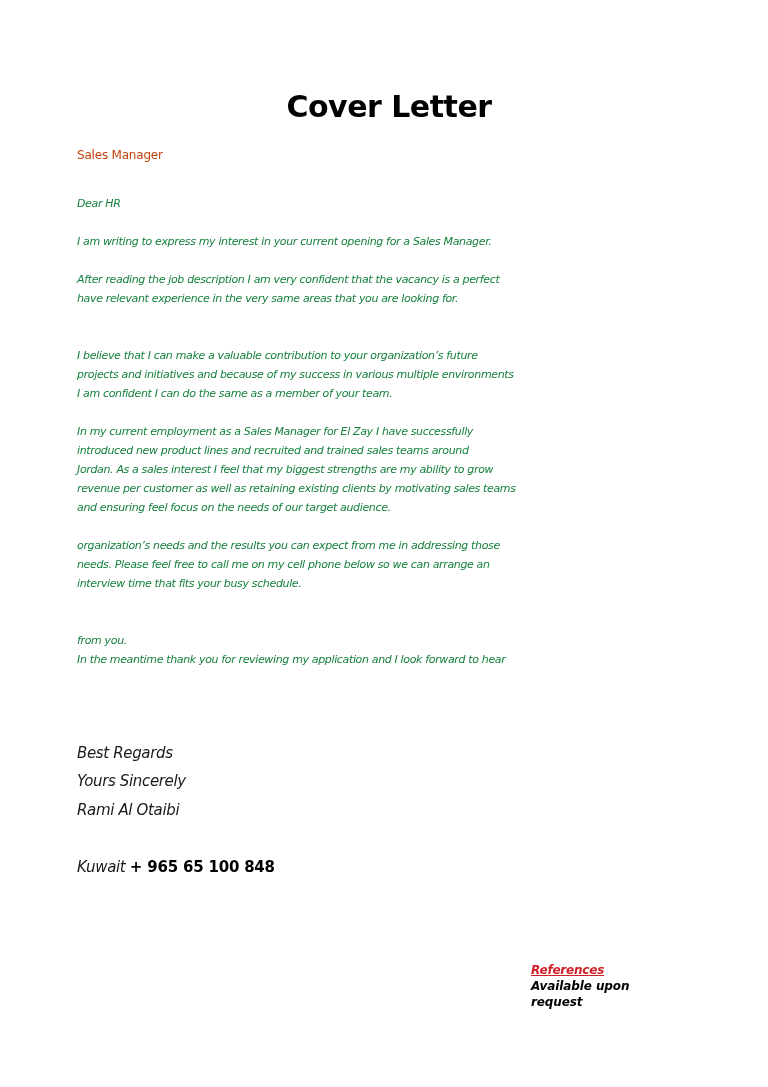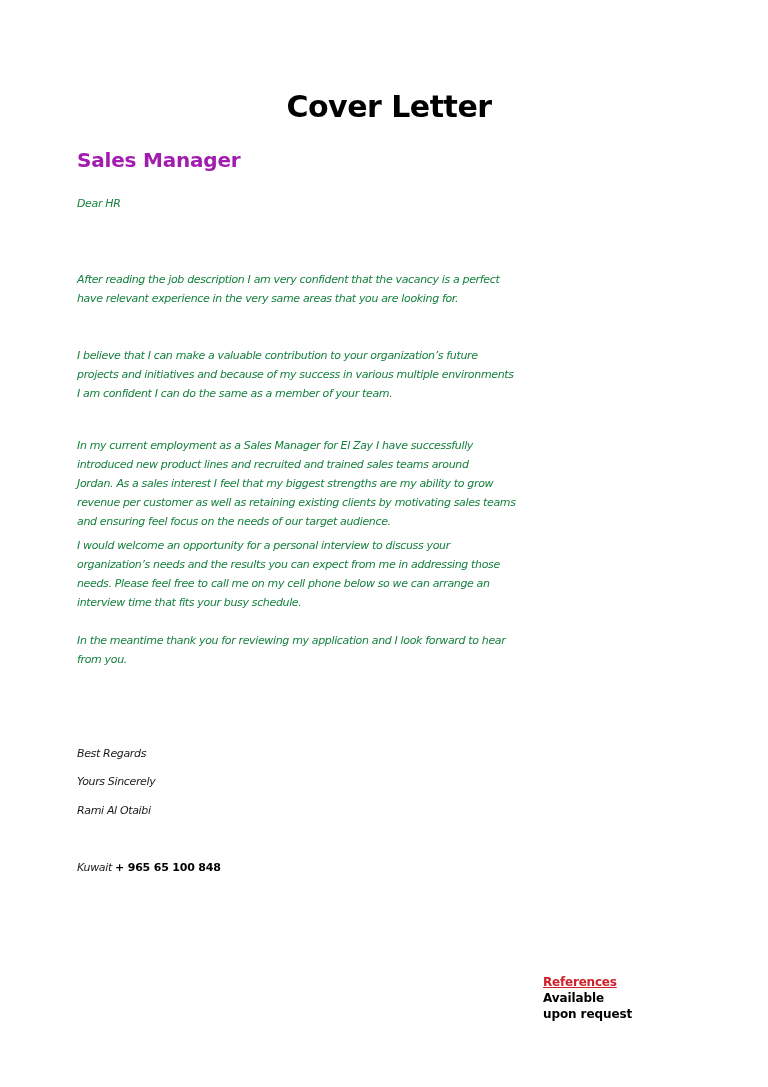--- a/index.html
+++ b/index.html
@@ -31,63 +31,64 @@
       font-weight: bold;
       font-size: 30px;
       letter-spacing: -0.5px;
       color: #000;
       margin: 0;
     }
     .subtitle {
       position: absolute;
       left: 77px;
       top: 148px;
-      font-weight: bold;
-      font-size: 20px;
+      font-weight: normal;
+      font-size: 12px;
       letter-spacing: -0.2px;
-      color: #a21caf;
+      color: #c2410c;
       margin: 0;
     }
     .body-text {
       position: absolute;
       left: 77px;
       font-style: italic;
       font-size: 11px;
       line-height: 19px;
       color: #15803d;
       letter-spacing: -0.35px;
       margin: 0;
       white-space: nowrap;
     }
     .body-text .ln { display: block; }
     .sig {
       position: absolute;
       left: 77px;
       font-style: italic;
-      font-size: 11px;
+      font-size: 15px;
       line-height: 19px;
       color: #1a1a1a;
       letter-spacing: -0.35px;
       margin: 0;
       white-space: nowrap;
     }
     .phone-num {
       font-style: normal;
       font-weight: bold;
       color: #000;
       letter-spacing: -0.2px;
     }
     .refs {
       position: absolute;
       left: 527px;
       top: 958px;
       font-size: 12px;
       line-height: 16px;
       font-weight: bold;
-      margin: 16px;
+      margin: 4px;
+      font-style: italic;
     }
     .refs-title {
       display: block;
       color: #d0202a;
       text-decoration: underline;
       letter-spacing: -0.2px;
     }
     .refs-note {
       display: block;
       color: #000;
@@ -98,50 +99,52 @@
 <body>
 
 <div class="page">
 
   <h1 class="title">Cover Letter</h1>
 
   <p class="subtitle">Sales Manager</p>
 
   <p class="body-text" style="top:194px;">Dear HR</p>
 
+  <p class="body-text" style="top:232px;">
+    <span class="ln">I am writing to express my interest in your current opening for a Sales Manager.</span>
+  </p>
 
   <p class="body-text" style="top:270px;">
     <span class="ln">After reading the job description I am very confident that the vacancy is a perfect</span>
     <span class="ln">have relevant experience in the very same areas that you are looking for.</span>
   </p>
 
   <p class="body-text" style="top:346px;">
     <span class="ln">I believe that I can make a valuable contribution to your organization’s future</span>
     <span class="ln">projects and initiatives and because of my success in various multiple environments</span>
     <span class="ln">I am confident I can do the same as a member of your team.</span>
   </p>
 
-  <p class="body-text" style="top:436px;">
+  <p class="body-text" style="top:422px;">
     <span class="ln">In my current employment as a Sales Manager for El Zay I have successfully</span>
     <span class="ln">introduced new product lines and recruited and trained sales teams around</span>
     <span class="ln">Jordan. As a sales interest I feel that my biggest strengths are my ability to grow</span>
     <span class="ln">revenue per customer as well as retaining existing clients by motivating sales teams</span>
     <span class="ln">and ensuring feel focus on the needs of our target audience.</span>
   </p>
 
   <p class="body-text" style="top:536px;">
-    <span class="ln">I would welcome an opportunity for a personal interview to discuss your</span>
     <span class="ln">organization’s needs and the results you can expect from me in addressing those</span>
     <span class="ln">needs. Please feel free to call me on my cell phone below so we can arrange an</span>
     <span class="ln">interview time that fits your busy schedule.</span>
   </p>
 
   <p class="body-text" style="top:631px;">
+    <span class="ln">from you.</span>
     <span class="ln">In the meantime thank you for reviewing my application and I look forward to hear</span>
-    <span class="ln">from you.</span>
   </p>
 
   <p class="sig" style="top:744px;">Best Regards</p>
   <p class="sig" style="top:772px;">Yours Sincerely</p>
   <p class="sig" style="top:801px;text-align:center;">Rami Al Otaibi</p>
 
   <p class="sig" style="top:858px;">
     <span>Kuwait</span>
     <span class="phone-num">+ 965 65 100 848</span>
   </p>

